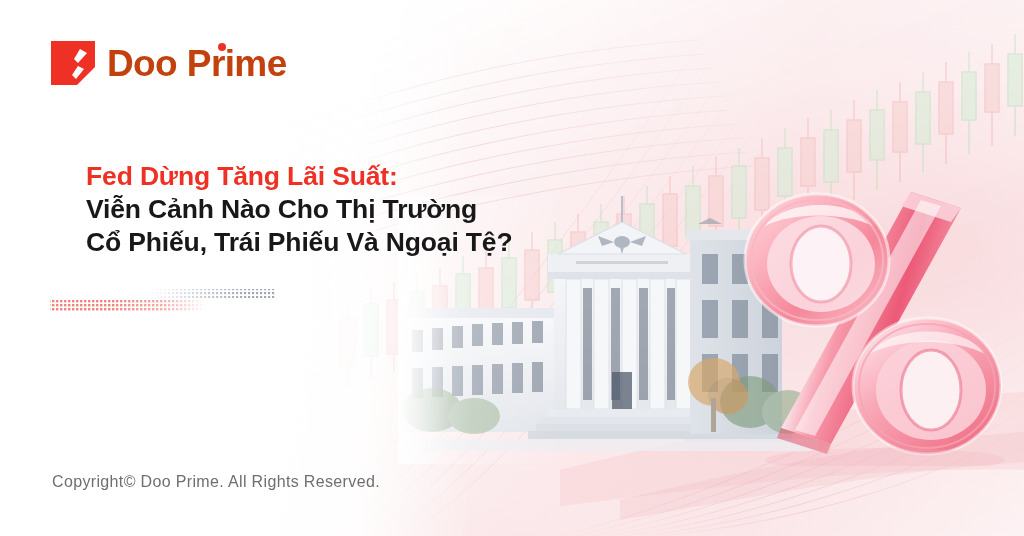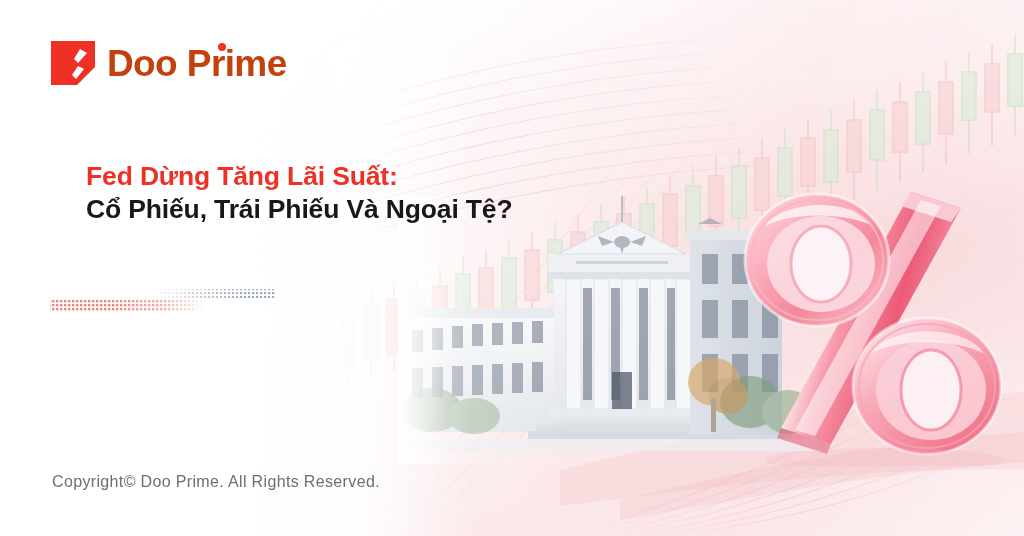--- a/index.html
+++ b/index.html
@@ -432,20 +432,21 @@
       </svg>
     </span>
     <span class="logo-text">
       <span>Doo Prime</span>
       <span class="logo-dot"></span>
     </span>
   </div>
 
   <div class="headline">
     <div class="h-line h-accent">Fed Dừng Tăng Lãi Suất:</div>
+    <div class="h-line h-dark">Viễn Cảnh Nào Cho Thị Trường</div>
     <div class="h-line h-dark">Cổ Phiếu, Trái Phiếu Và Ngoại Tệ?</div>
   </div>
 
   <div class="deco">
     <svg viewBox="0 0 1024 536">
       <defs>
         <pattern id="dotsGrey" x="0" y="0" width="4" height="4" patternUnits="userSpaceOnUse">
           <rect x="0" y="0" width="2.2" height="2.2" fill="#8e9bab"></rect>
         </pattern>
         <pattern id="dotsRed" x="0" y="0" width="4" height="4" patternUnits="userSpaceOnUse">

